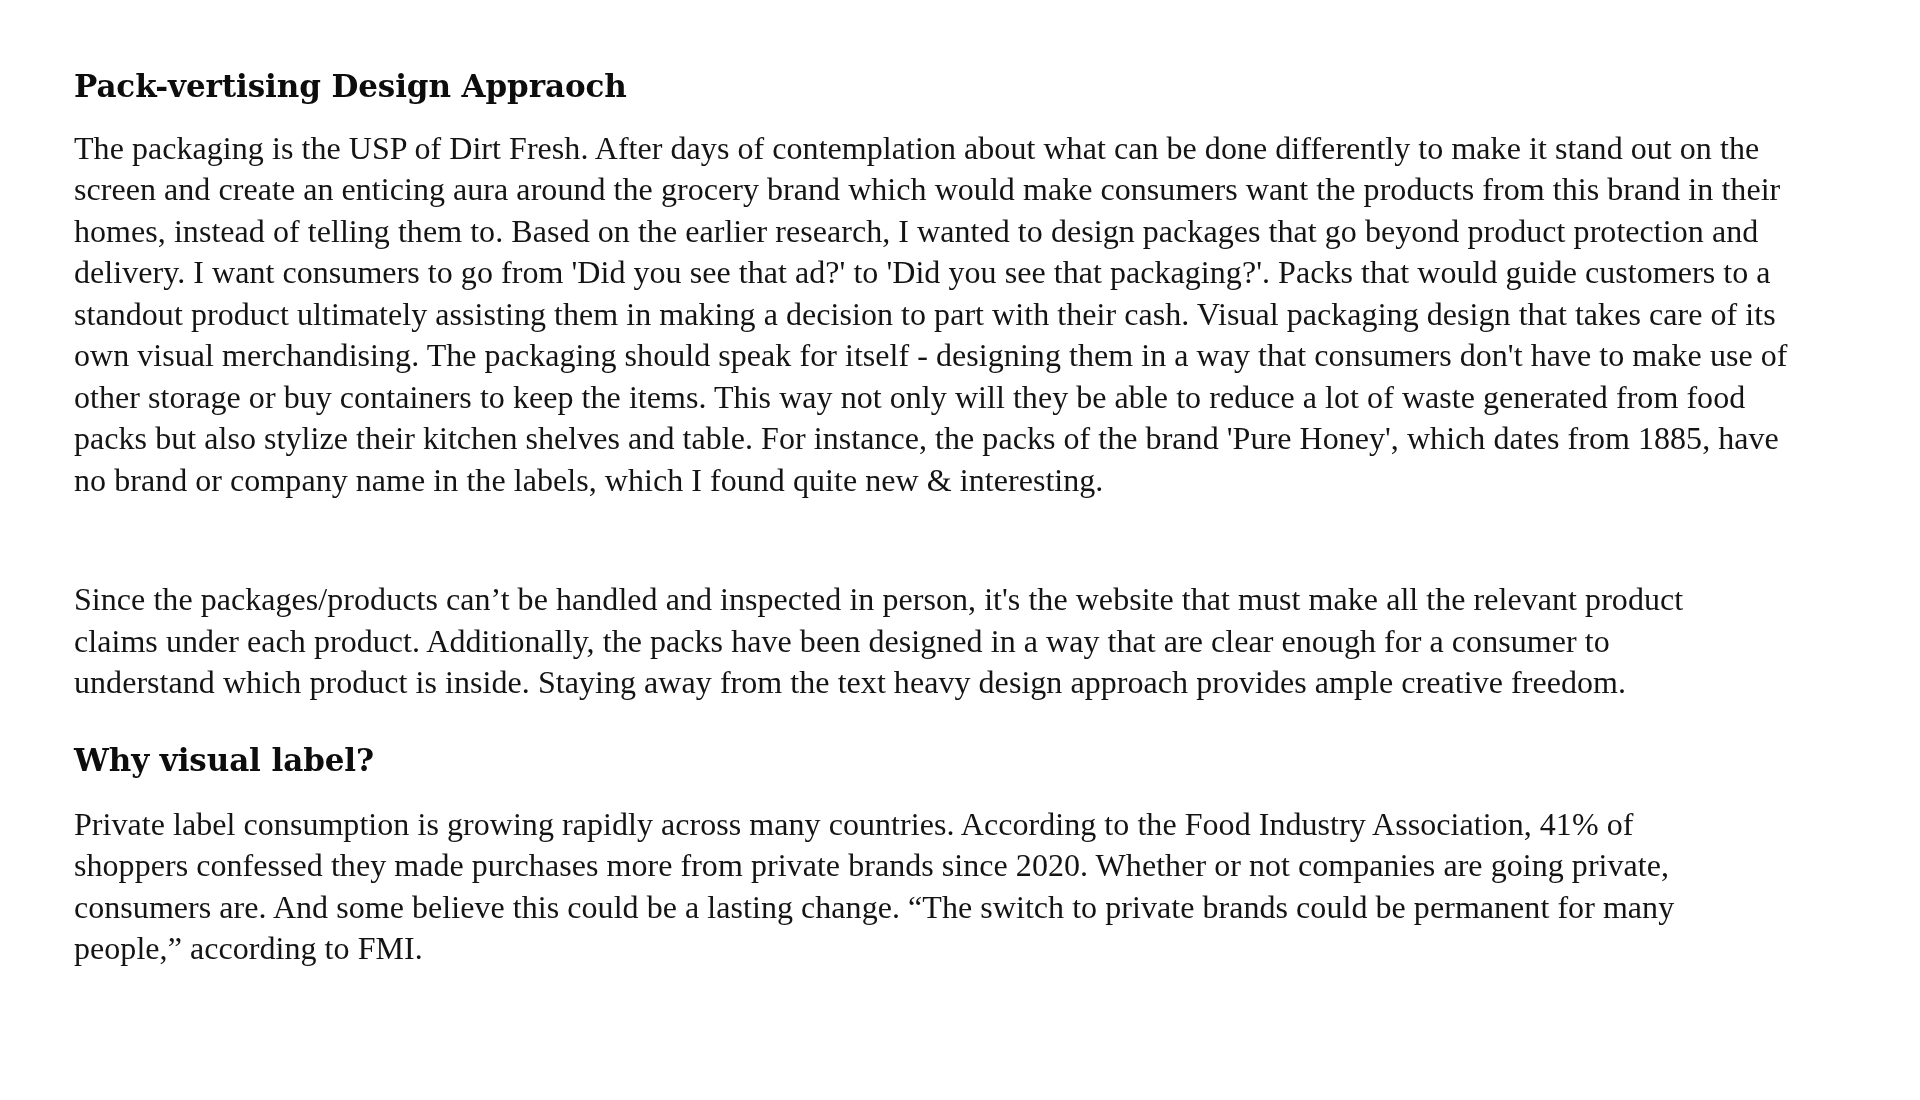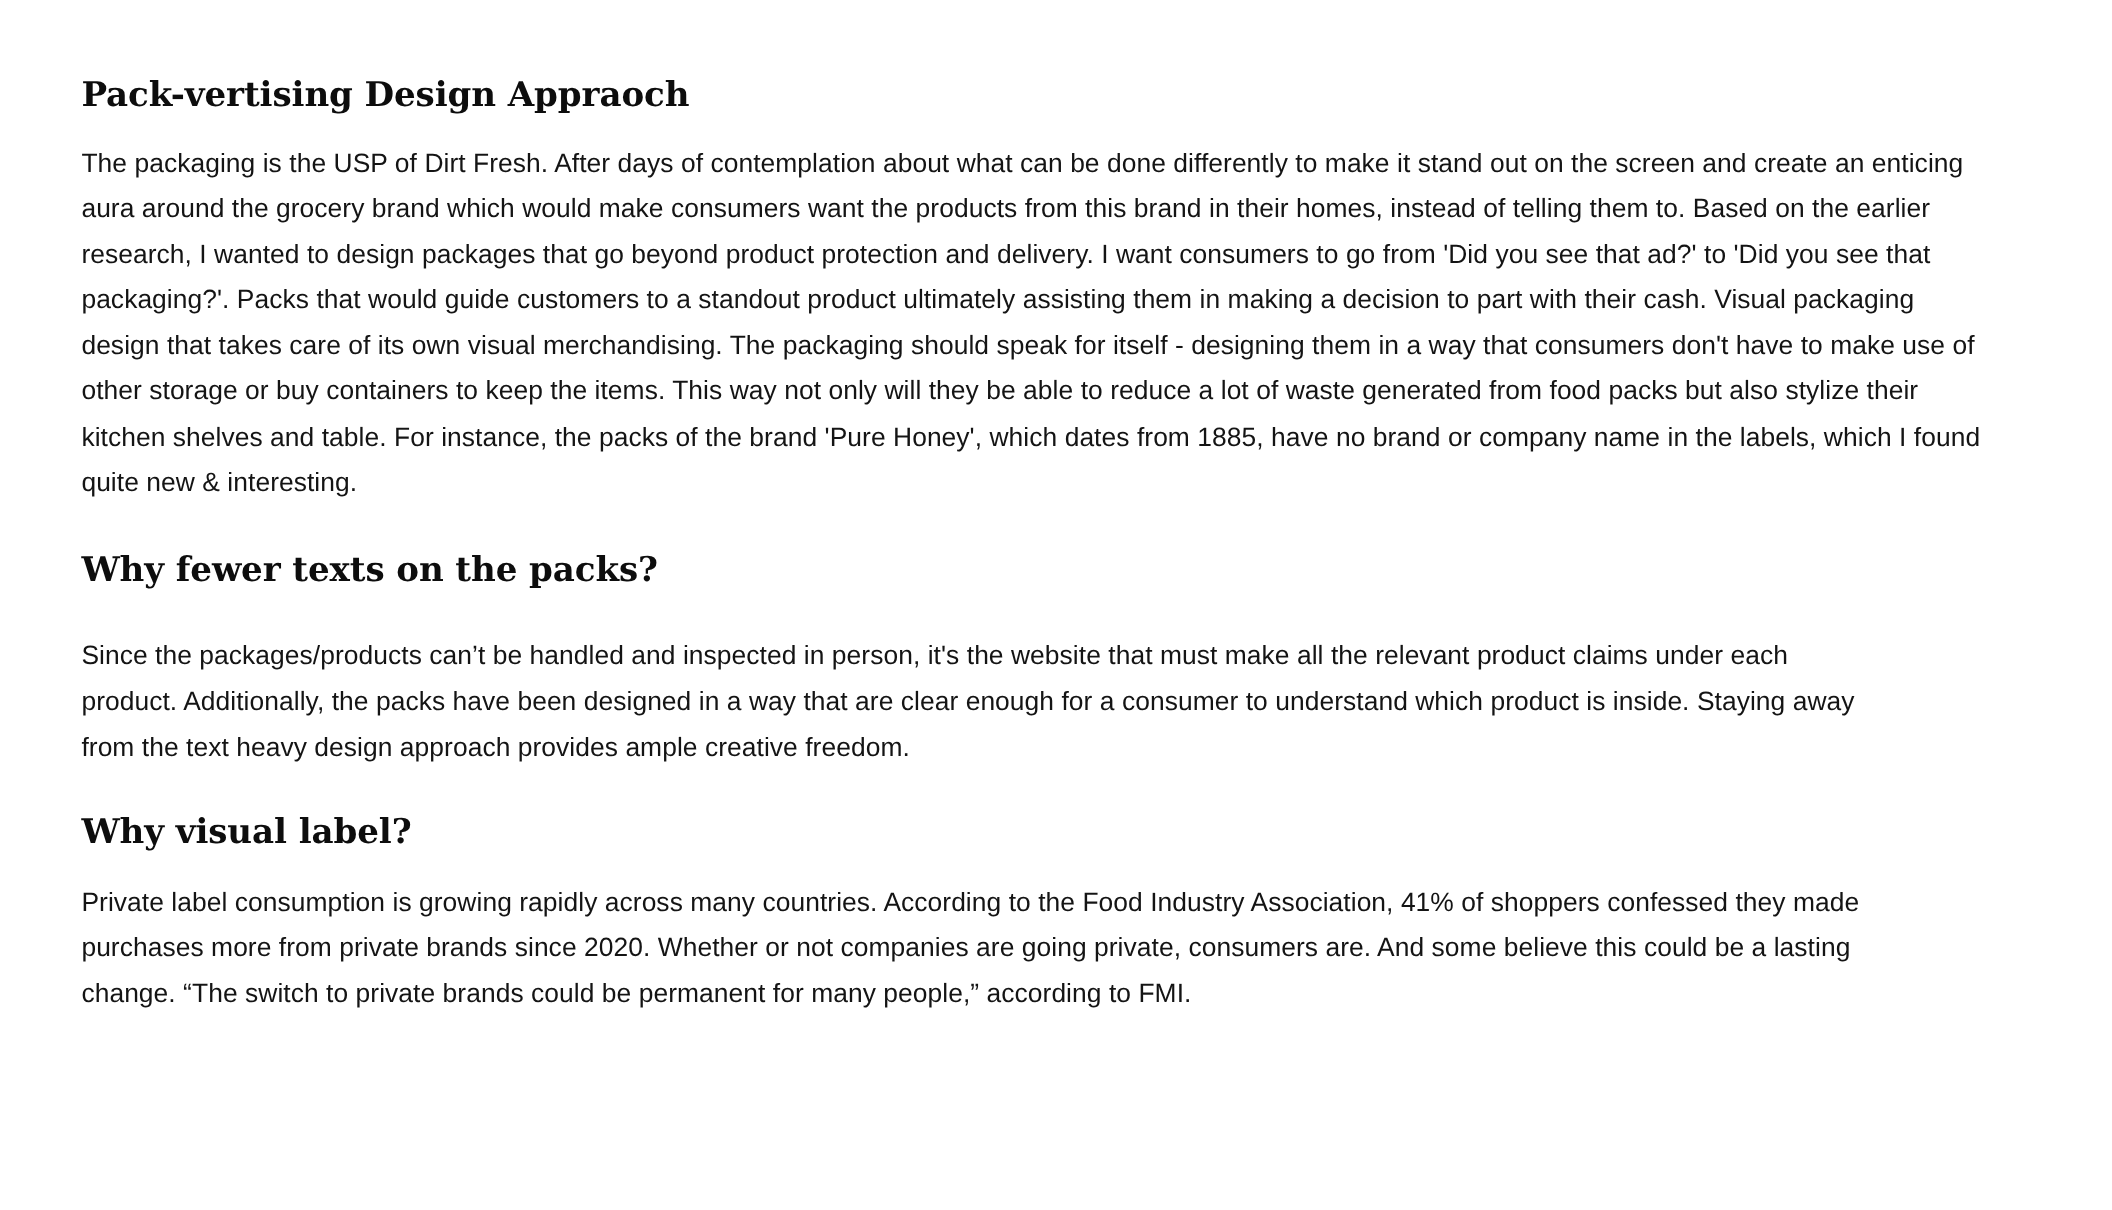--- a/index.html
+++ b/index.html
@@ -31,22 +31,22 @@
     font-size: 31px;
     line-height: 1.22;
     letter-spacing: -0.1px;
     color: #0d0d0d;
     margin: 0;
   }
   .h-first {
     margin-top: 10px;
   }
   .body-text {
-    font-family: Liberation Sans, sans-serif;
-    font-size: 24px;
+    font-family: Liberation Serif, serif;
+    font-size: 32px;
     line-height: 41.5px;
     color: #141414;
     margin: 0;
     letter-spacing: 0.05px;
   }
   .gap-after-h1 { height: 22px; }
   .gap-after-p1 { height: 40px; }
   .gap-after-h2 { height: 38px; }
   .gap-after-p2 { height: 38px; }
   .gap-after-h3 { height: 24px; }
@@ -61,21 +61,20 @@
   <div class="article">
 
     <h2 class="section-heading h-first">Pack-vertising Design Appraoch</h2>
 
     <div class="gap-after-h1"></div>
 
     <p class="body-text para-narrow-1">The packaging is the USP of Dirt Fresh. After days of contemplation about what can be done differently to make it stand out on the screen and create an enticing aura around the grocery brand which would make consumers want the products from this brand in their homes, instead of telling them to. Based on the earlier research, I wanted to design packages that go beyond product protection and delivery. I want consumers to go from 'Did you see that ad?' to 'Did you see that packaging?'. Packs that would guide customers to a standout product ultimately assisting them in making a decision to part with their cash. Visual packaging design that takes care of its own visual merchandising. The packaging should speak for itself - designing them in a way that consumers don't have to make use of other storage or buy containers to keep the items. This way not only will they be able to reduce a lot of waste generated from food packs but also stylize their kitchen shelves and table.  For instance, the packs of the brand 'Pure Honey', which dates from 1885, have no brand or company name in the labels, which I found quite new &amp; interesting.</p>
 
     <div class="gap-after-p1"></div>
 
-    <h2 class="section-heading">Why fewer texts on the packs?</h2>
 
     <div class="gap-after-h2"></div>
 
     <p class="body-text para-narrow-2">Since the packages/products can’t be handled and inspected in person, it's the website that must make all the relevant product claims under each product. Additionally, the packs have been designed in a way that are clear enough for a consumer to understand which product is inside. Staying away from the text heavy design approach provides ample creative freedom.</p>
 
     <div class="gap-after-p2"></div>
 
     <h2 class="section-heading">Why visual label?</h2>
 
     <div class="gap-after-h3"></div>

